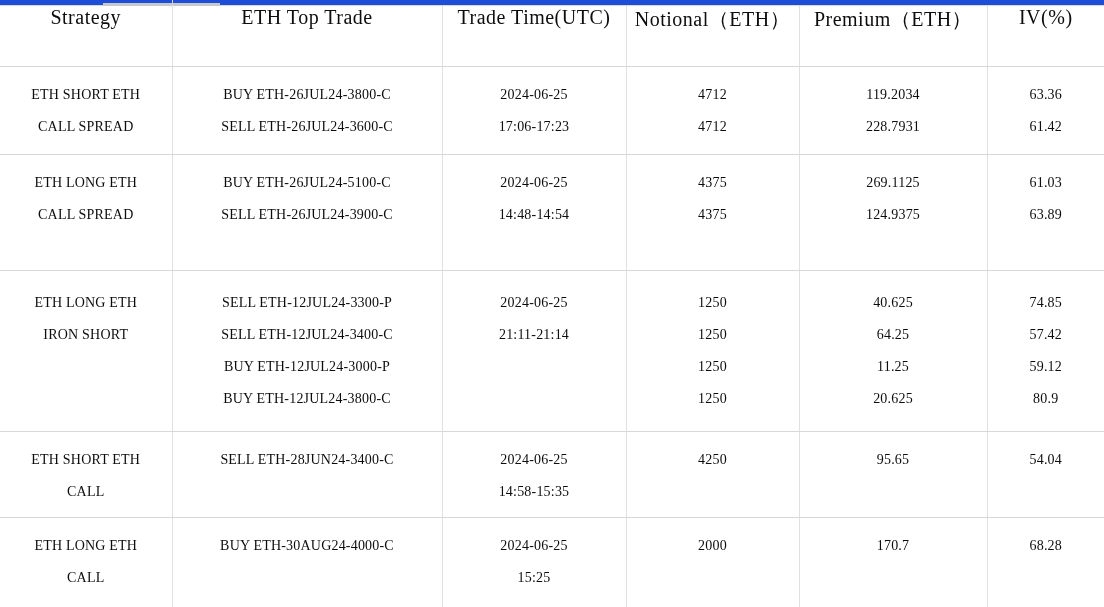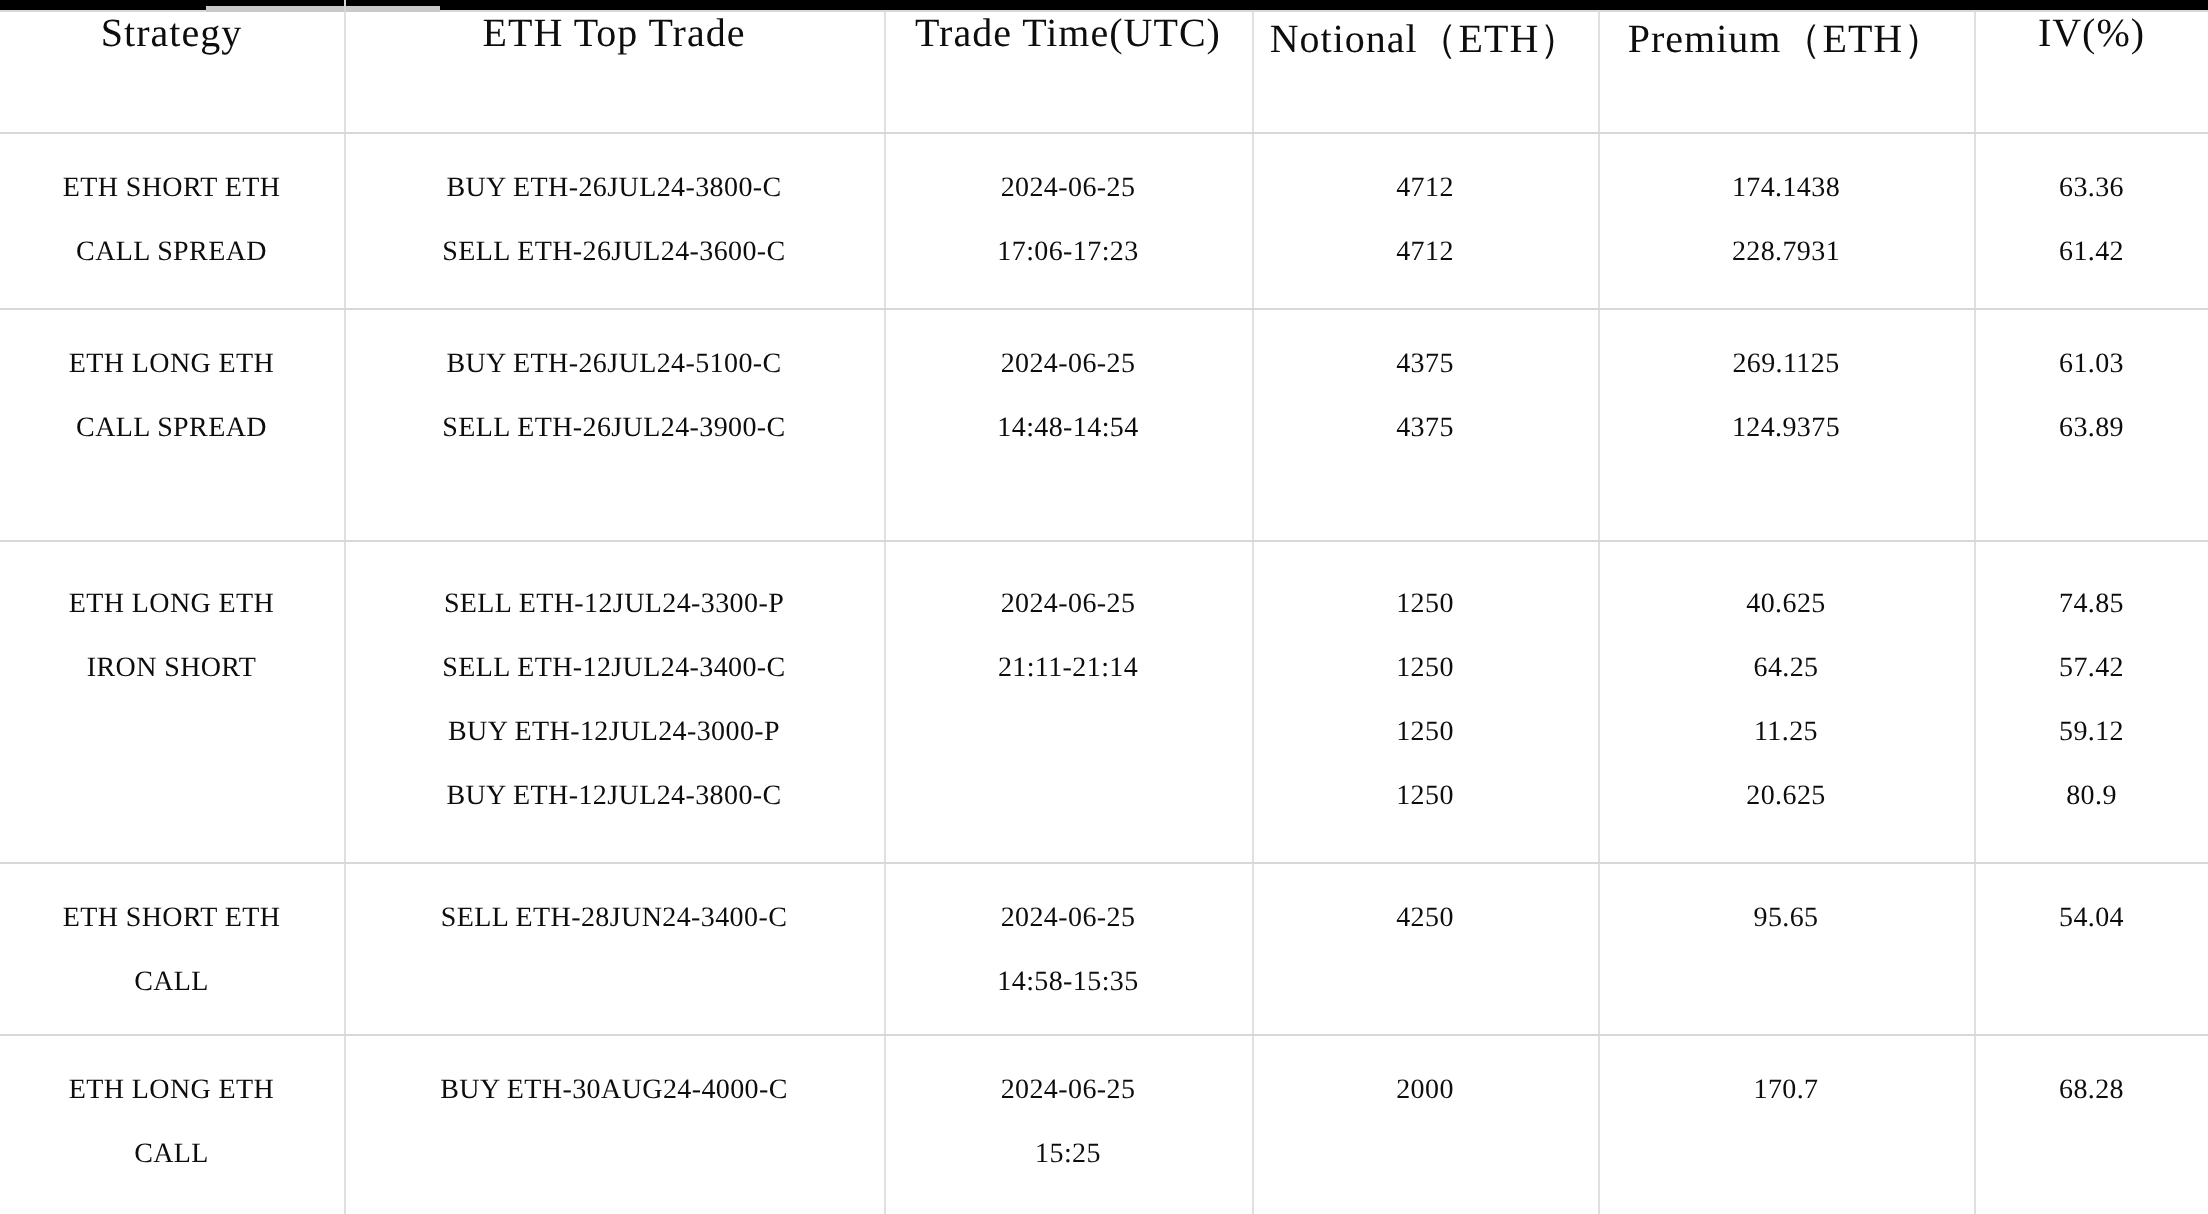--- a/index.html
+++ b/index.html
@@ -13,21 +13,21 @@
     height: 607px;
     overflow: hidden;
     font-family: "Liberation Serif", "DejaVu Serif", serif;
     color: #000000;
   }
 
   .sheet {
     position: relative;
     width: 1104px;
     height: 607px;
-    background: #000000;
+    background: #1d4ed8;
     box-sizing: border-box;
   }
 
   
   .top-artifact {
     position: absolute;
     left: 0;
     top: 5px;
     width: 1104px;
     height: 1px;
@@ -166,21 +166,21 @@
           </div>
         </td>
         <td>
           <div class="cellstack pad-top">
             <span class="line">4712</span>
             <span class="line">4712</span>
           </div>
         </td>
         <td>
           <div class="cellstack pad-top">
-            <span class="line">174.1438</span>
+            <span class="line">119.2034</span>
             <span class="line">228.7931</span>
           </div>
         </td>
         <td>
           <div class="cellstack pad-top">
             <span class="line">63.36</span>
             <span class="line">61.42</span>
           </div>
         </td>
       </tr>

